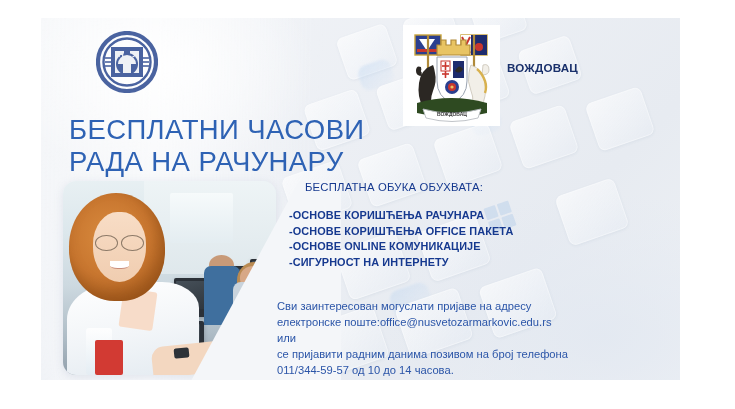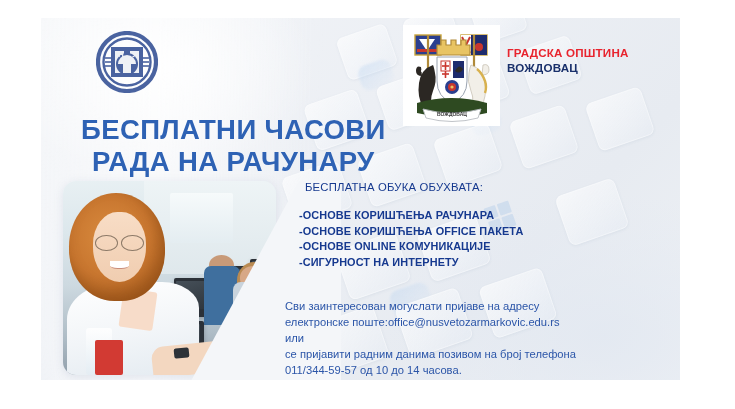--- a/index.html
+++ b/index.html
@@ -53,23 +53,23 @@
   .coa{position:absolute;left:362px;top:7px;width:97px;height:101px;background:#ffffff;}
   .go-name{
     position:absolute;left:466px;top:27px;
     font-size:11.6px;font-weight:bold;line-height:1.32;letter-spacing:.2px;
   }
   .go-1{color:#e8242e;}
   .go-2{color:#19306b;}
 
   
   .title{
-    position:absolute;left:40px;top:96px;
-    font-size:27.5px;font-weight:bold;line-height:1.16;
-    letter-spacing:.4px;color:#2e62b4;white-space:pre-line;text-align:center;
+    position:absolute;left:28px;top:96px;
+    font-size:27.5px;font-weight:normal;line-height:1.16;
+    letter-spacing:.4px;color:#2e62b4;white-space:pre-line;
   }
 
   
   .photo{
     position:absolute;left:22px;top:163px;width:213px;height:194px;
     border-radius:13px;overflow:hidden;
     box-shadow:0 2px 10px rgba(120,140,170,.18);
   }
   .ph-room{
     position:absolute;inset:0;
@@ -117,26 +117,26 @@
     background:#f4f6f9;
     clip-path:polygon(100% 0, 100% 100%, 0 100%, 72% 0);
   }
 
   
   .sub-head{
     position:absolute;left:264px;top:163px;
     font-size:11.3px;font-weight:normal;letter-spacing:.2px;color:#16398f;
   }
   .bullets{
-    position:absolute;left:258px;top:190px;
+    position:absolute;left:248px;top:190px;
     font-size:10.9px;font-weight:bold;line-height:1.44;
     letter-spacing:.1px;color:#16398f;white-space:pre-line;
   }
   .contact{
-    position:absolute;left:244px;top:281px;width:395px;
+    position:absolute;left:236px;top:281px;width:395px;
     font-size:11.2px;line-height:1.42;color:#2b55a8;white-space:pre-line;
   }
 </style>
 </head>
 <body>
 
 <div class="canvas">
   <div class="poster">
 
     <div class="kb">
@@ -235,21 +235,21 @@
         <path d="M74 44 q5 4 8 12 q2 6 0 12" fill="none" stroke="#d8b14e" stroke-width="2.4"></path>
 
         <path d="M14 78 q34 -10 70 0 v10 q-35 8 -70 0 z" fill="#2e4a21"></path>
 
         <path d="M20 84 q28 8 58 0 l-3 9 q-26 7 -52 0 z" fill="#ffffff" stroke="#b9bcc2" stroke-width="0.9"></path>
         <text x="49" y="91" text-anchor="middle" font-family="Liberation Sans, sans-serif" font-size="5" font-weight="bold" fill="#3a3a3a">ВОЖДОВАЦ</text>
       </svg>
     </div>
 
     <div class="go-name">
-      <span class="go-1">ГРАДСКА ОПШТИНА</span><br>
+      <br>
       <span class="go-2">ВОЖДОВАЦ</span>
     </div>
 
     <div class="title">БЕСПЛАТНИ ЧАСОВИ
 РАДА НА РАЧУНАРУ</div>
 
     <div class="photo">
       <div class="ph-room"></div>
       <div class="ph-wall"></div>
       <div class="ph-win"></div>

